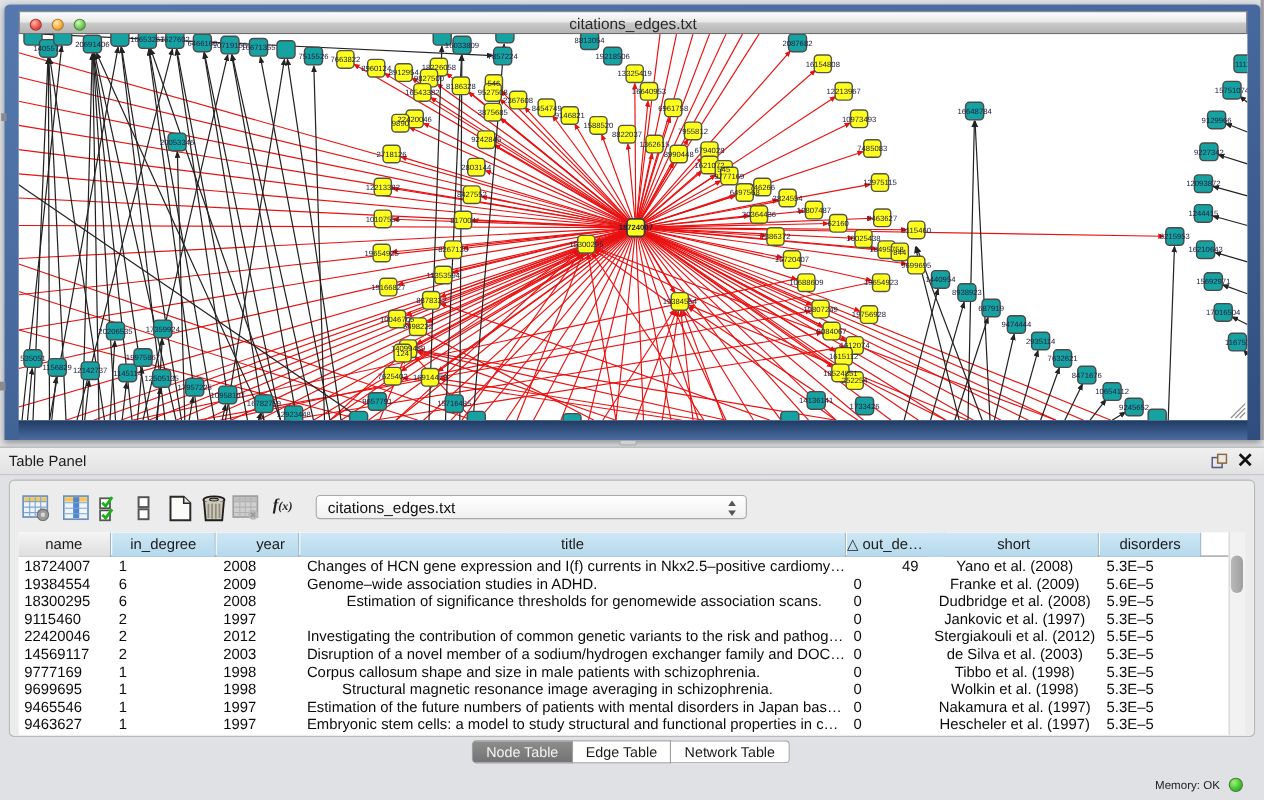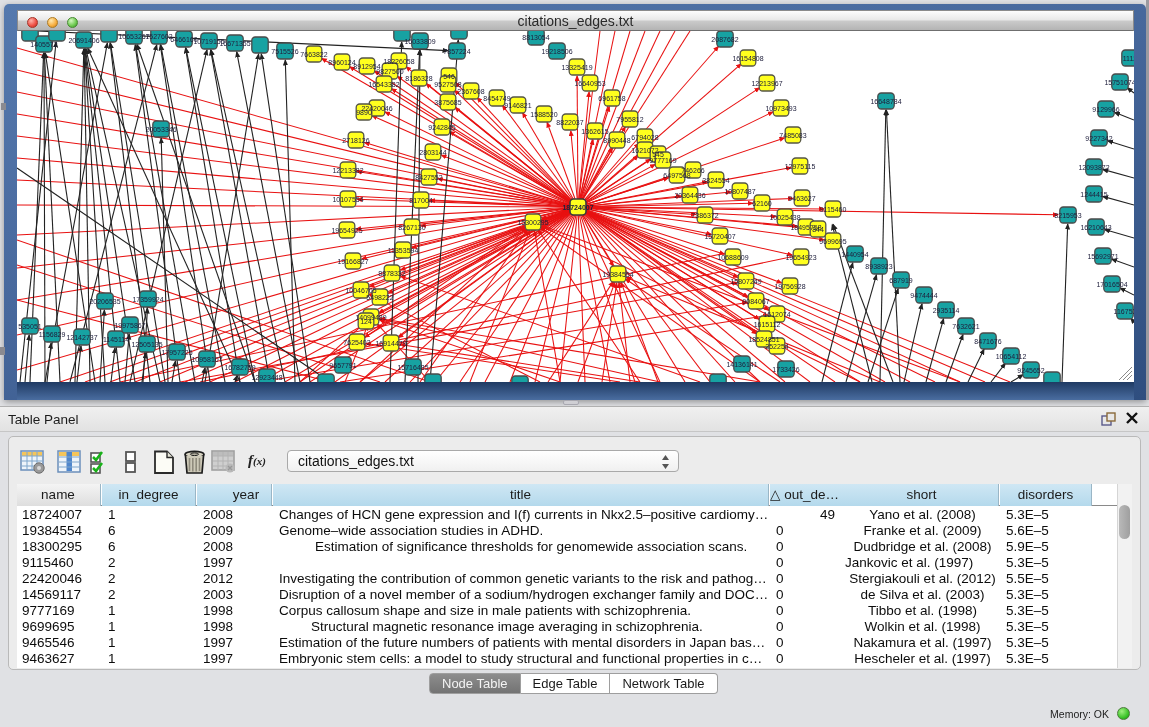--- a/index.html
+++ b/index.html
@@ -665,21 +665,21 @@
       <div style="position:absolute;left:262px;top:0;width:490px;overflow:hidden;white-space:nowrap;text-overflow:ellipsis;margin-left:36px;">Estimation of significance thresholds for genomewide association scans.</div>
       <div style="position:absolute;left:759px;top:0;width:68px;overflow:hidden;white-space:nowrap;text-overflow:ellipsis;">0</div>
       <div style="position:absolute;left:828px;top:0;width:155px;text-align:center;">Dudbridge et al. (2008)</div>
       <div style="position:absolute;left:989px;top:0;width:86px;overflow:hidden;white-space:nowrap;text-overflow:ellipsis;">5.9E–5</div>
     </div>
 <div class="trow" style="top:71px;">
       <div style="position:absolute;left:5px;top:0;width:79px;overflow:hidden;white-space:nowrap;text-overflow:ellipsis;">9115460</div>
       <div style="position:absolute;left:91px;top:0;width:88px;overflow:hidden;white-space:nowrap;text-overflow:ellipsis;">2</div>
       <div style="position:absolute;left:186px;top:0;width:69px;overflow:hidden;white-space:nowrap;text-overflow:ellipsis;">1997</div>
       <div style="position:absolute;left:759px;top:0;width:68px;overflow:hidden;white-space:nowrap;text-overflow:ellipsis;">0</div>
-      <div style="position:absolute;left:828px;top:0;width:155px;">Jankovic et al. (1997)</div>
+      <div style="position:absolute;left:828px;top:0;width:155px;text-align:center;">Jankovic et al. (1997)</div>
       <div style="position:absolute;left:989px;top:0;width:86px;overflow:hidden;white-space:nowrap;text-overflow:ellipsis;">5.3E–5</div>
     </div>
 <div class="trow" style="top:87px;">
       <div style="position:absolute;left:5px;top:0;width:79px;overflow:hidden;white-space:nowrap;text-overflow:ellipsis;">22420046</div>
       <div style="position:absolute;left:91px;top:0;width:88px;overflow:hidden;white-space:nowrap;text-overflow:ellipsis;">2</div>
       <div style="position:absolute;left:186px;top:0;width:69px;overflow:hidden;white-space:nowrap;text-overflow:ellipsis;">2012</div>
       <div style="position:absolute;left:262px;top:0;width:490px;overflow:hidden;white-space:nowrap;text-overflow:ellipsis;">Investigating the contribution of common genetic variants to the risk and pathogenesis</div>
       <div style="position:absolute;left:759px;top:0;width:68px;overflow:hidden;white-space:nowrap;text-overflow:ellipsis;">0</div>
       <div style="position:absolute;left:828px;top:0;width:155px;text-align:center;">Stergiakouli et al. (2012)</div>
       <div style="position:absolute;left:989px;top:0;width:86px;overflow:hidden;white-space:nowrap;text-overflow:ellipsis;">5.5E–5</div>

